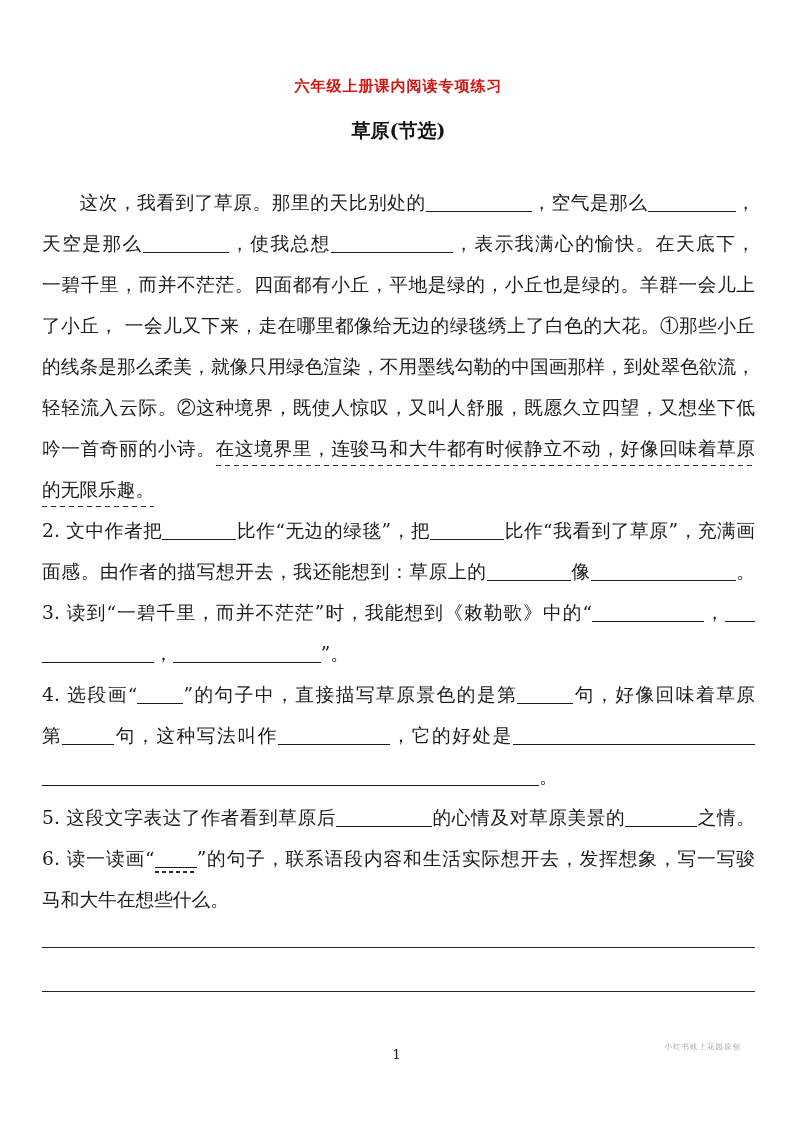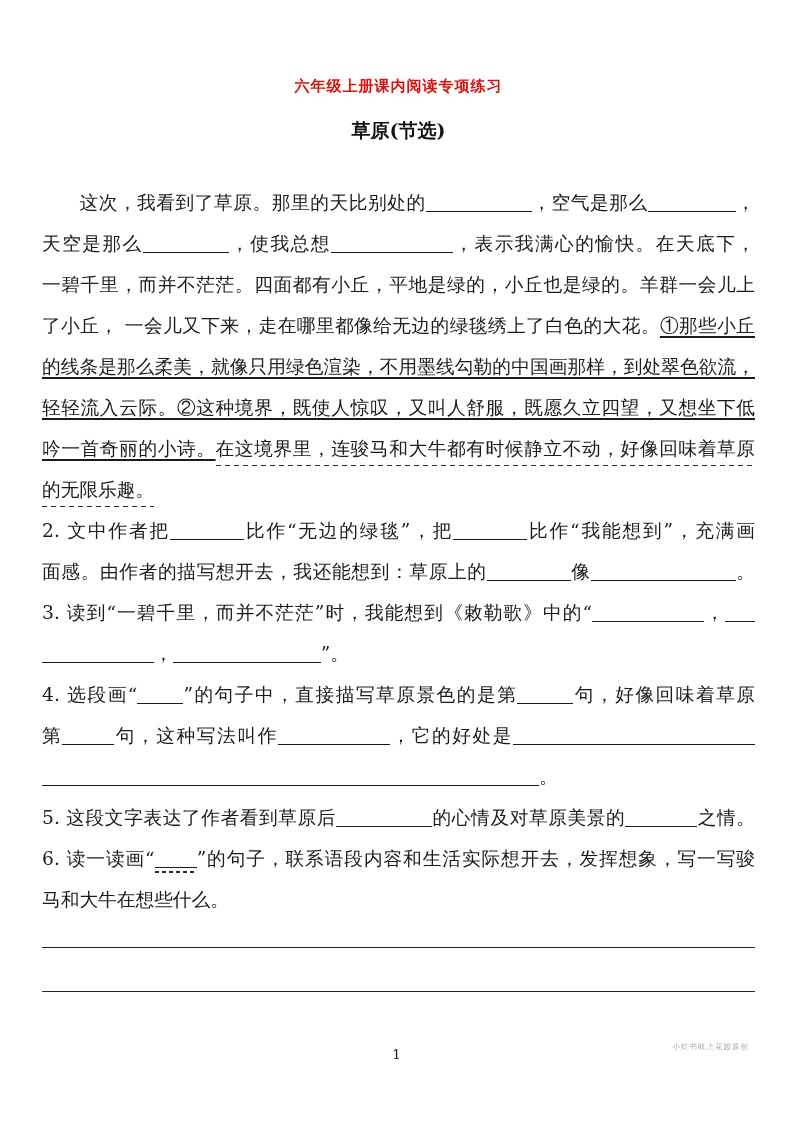--- a/index.html
+++ b/index.html
@@ -41,21 +41,20 @@
   .line.j { text-align: justify; text-align-last: justify; white-space: normal; }
   .line.ind { text-indent: 2em; }
 
   .blank {
     display: inline-block;
     height: 17px;
     border-bottom: 1.6px solid #1b1b1b;
     vertical-align: -3px;
   }
   .u-solid {
-    text-decoration: underline;
     text-decoration-thickness: 1.5px;
     text-underline-offset: 4px;
     text-decoration-skip-ink: none;
   }
   .u-wavy {
     text-decoration-thickness: 1.5px;
     text-underline-offset: 4px;
     text-decoration-skip-ink: none;
     padding-bottom: 7px;
     background: repeating-linear-gradient(90deg, #2a2a2a 0 5px, transparent 5px 9px) left bottom / 100% 1.5px no-repeat;
@@ -74,21 +73,21 @@
     background: repeating-linear-gradient(90deg, #2a2a2a 0 4px, transparent 4px 7px);
   }
 
   .answers { margin-top: 0; }
   .ans-line { height: 44px; border-bottom: 1.5px solid #262626; }
   .ans-line:first-child { height: 28px; }
 
   .watermark {
     position: absolute;
     top: 1042px;
-    right: 44px;
+    right: 52px;
     font-size: 7.5px;
     color: #a9a9a9;
     letter-spacing: 1px;
   }
   .page-number {
     position: absolute;
     top: 1046px;
     left: 0;
     width: 100%;
     text-align: center;
@@ -105,21 +104,21 @@
 
   <div class="lines">
       <div class="line j ind"><span>这次，我看到了草原。那里的天比别处的</span><span class="blank" style="width: 106px;"></span><span>，空气是那么</span><span class="blank" style="width: 88px;"></span><span>，</span></div>
       <div class="line j"><span>天空是那么</span><span class="blank" style="width: 86px;"></span><span>，使我总想</span><span class="blank" style="width: 122px;"></span><span>，表示我满心的愉快。在天底下，</span></div>
       <div class="line j"><span>一碧千里，而并不茫茫。四面都有小丘，平地是绿的，小丘也是绿的。羊群一会儿上</span></div>
       <div class="line j"><span>了小丘， 一会儿又下来，走在哪里都像给无边的绿毯绣上了白色的大花。</span><span class="u-solid">①那些小丘</span></div>
       <div class="line j"><span class="u-solid">的线条是那么柔美，就像只用绿色渲染，不用墨线勾勒的中国画那样，到处翠色欲流，</span></div>
       <div class="line j"><span class="u-solid">轻轻流入云际。②这种境界，既使人惊叹，又叫人舒服，既愿久立四望，又想坐下低</span></div>
       <div class="line j"><span class="u-solid">吟一首奇丽的小诗。</span><span class="u-wavy">在这境界里，连骏马和大牛都有时候静立不动，好像回味着草原</span></div>
       <div class="line"><span class="u-wavy">的无限乐趣。</span></div>
-      <div class="line j"><span>2. 文中作者把</span><span class="blank" style="width: 74px;"></span><span>比作“无边的绿毯”，把</span><span class="blank" style="width: 74px;"></span><span>比作“我能想到”，充满画</span></div>
+      <div class="line j"><span>2. 文中作者把</span><span class="blank" style="width: 74px;"></span><span>比作“无边的绿毯”，把</span><span class="blank" style="width: 74px;"></span><span>比作“我看到了草原”，充满画</span></div>
       <div class="line j"><span>面感。由作者的描写想开去，我还能想到：草原上的</span><span class="blank" style="width: 84px;"></span><span>像</span><span class="blank" style="width: 145px;"></span><span>。</span></div>
       <div class="line j"><span>3. 读到“一碧千里，而并不茫茫”时，我能想到《敕勒歌》中的“</span><span class="blank" style="width: 112px;"></span><span>，</span><span class="blank" style="width: 30px;"></span></div>
       <div class="line"><span class="blank" style="width: 112px;"></span><span>，</span><span class="blank" style="width: 148px;"></span><span>”。</span></div>
       <div class="line j"><span>4. 选段画“</span><span class="blank" style="width: 46px;"></span><span>”的句子中，直接描写草原景色的是第</span><span class="blank" style="width: 56px;"></span><span>句，好像回味着草原</span></div>
       <div class="line j"><span>第</span><span class="blank" style="width: 52px;"></span><span>句，这种写法叫作</span><span class="blank" style="width: 112px;"></span><span>，它的好处是</span><span class="blank" style="width: 242px;"></span></div>
       <div class="line"><span class="blank" style="width: 497px;"></span><span>。</span></div>
       <div class="line j"><span>5. 这段文字表达了作者看到草原后</span><span class="blank" style="width: 96px;"></span><span>的心情及对草原美景的</span><span class="blank" style="width: 72px;"></span><span>之情。</span></div>
       <div class="line j"><span>6. 读一读画“</span><span class="blank wavy-mark" style="width: 42px;"></span><span>”的句子，联系语段内容和生活实际想开去，发挥想象，写一写骏</span></div>
       <div class="line"><span>马和大牛在想些什么。</span></div>
     </div>

